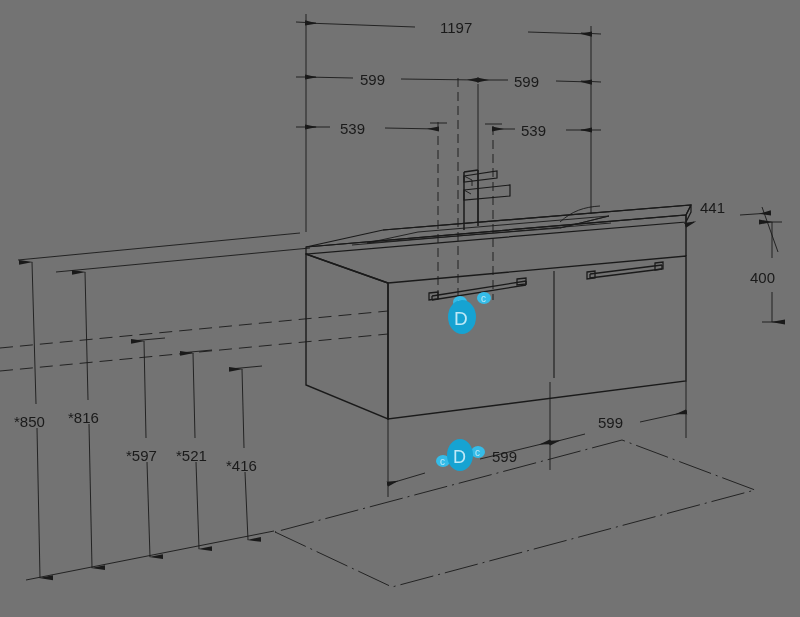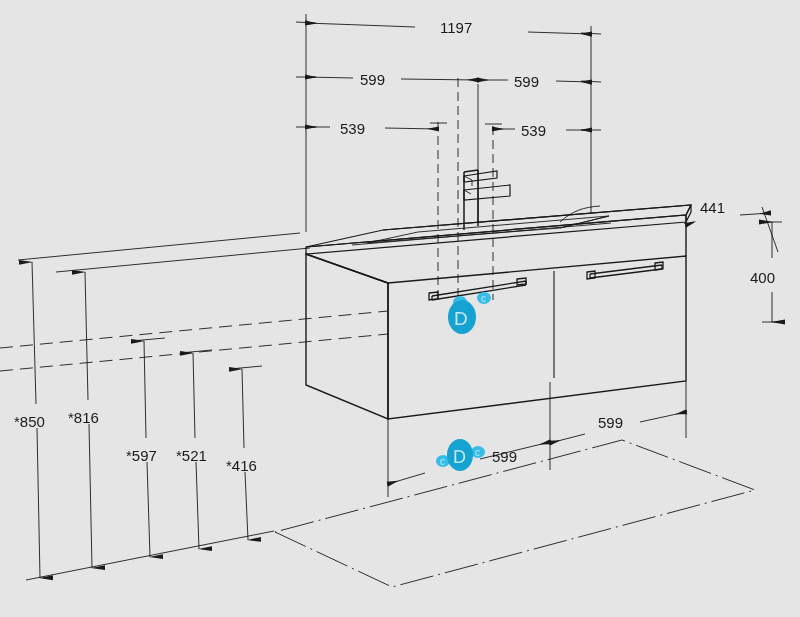--- a/index.html
+++ b/index.html
@@ -1,18 +1,18 @@
 <!DOCTYPE html>
 <html><head>
 <meta charset="utf-8">
 <style>
   html,body{margin:0;padding:0;background:#ffffff;}
   body{width:800px;height:617px;overflow:hidden;
        font-family:"Liberation Sans",sans-serif;}
-  #stage{position:relative;width:800px;height:617px;background:#e5e5e5;}
+  #stage{position:relative;width:800px;height:617px;background:#737373;}
   svg{position:absolute;left:0;top:0;}
   .dimtext{font-family:"Liberation Sans",sans-serif;font-size:15px;fill:#1a1a1a;}
   .marker-letter{font-family:"Liberation Sans",sans-serif;fill:#bfe9f7;}
 </style>
 </head>
 <body>
 
 <div id="stage">
 
   <svg width="800" height="617" viewBox="0 0 800 617">

